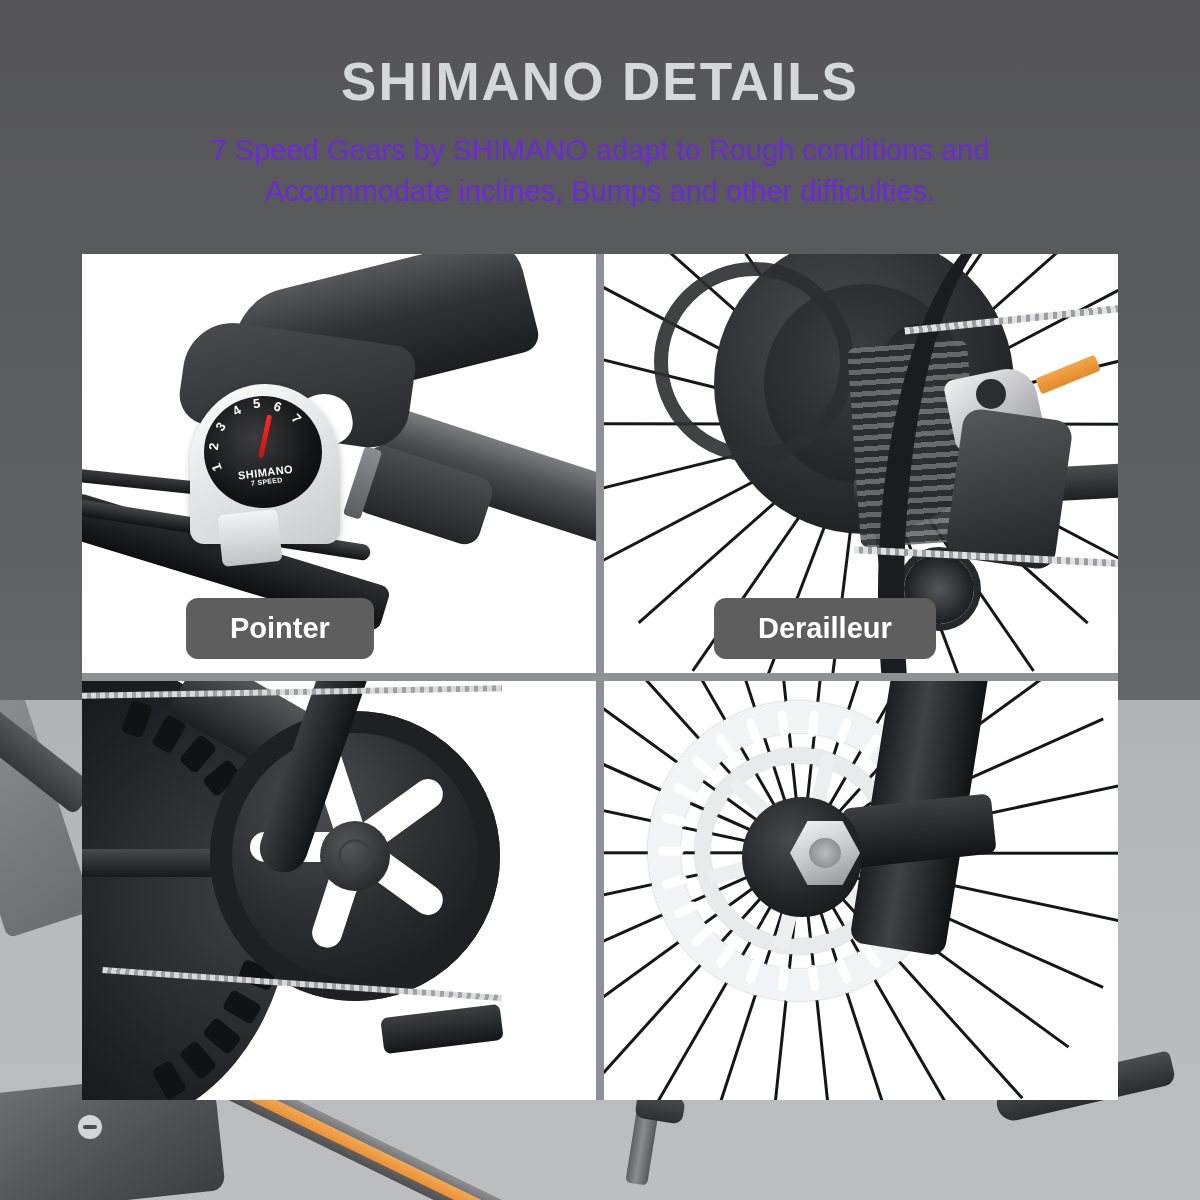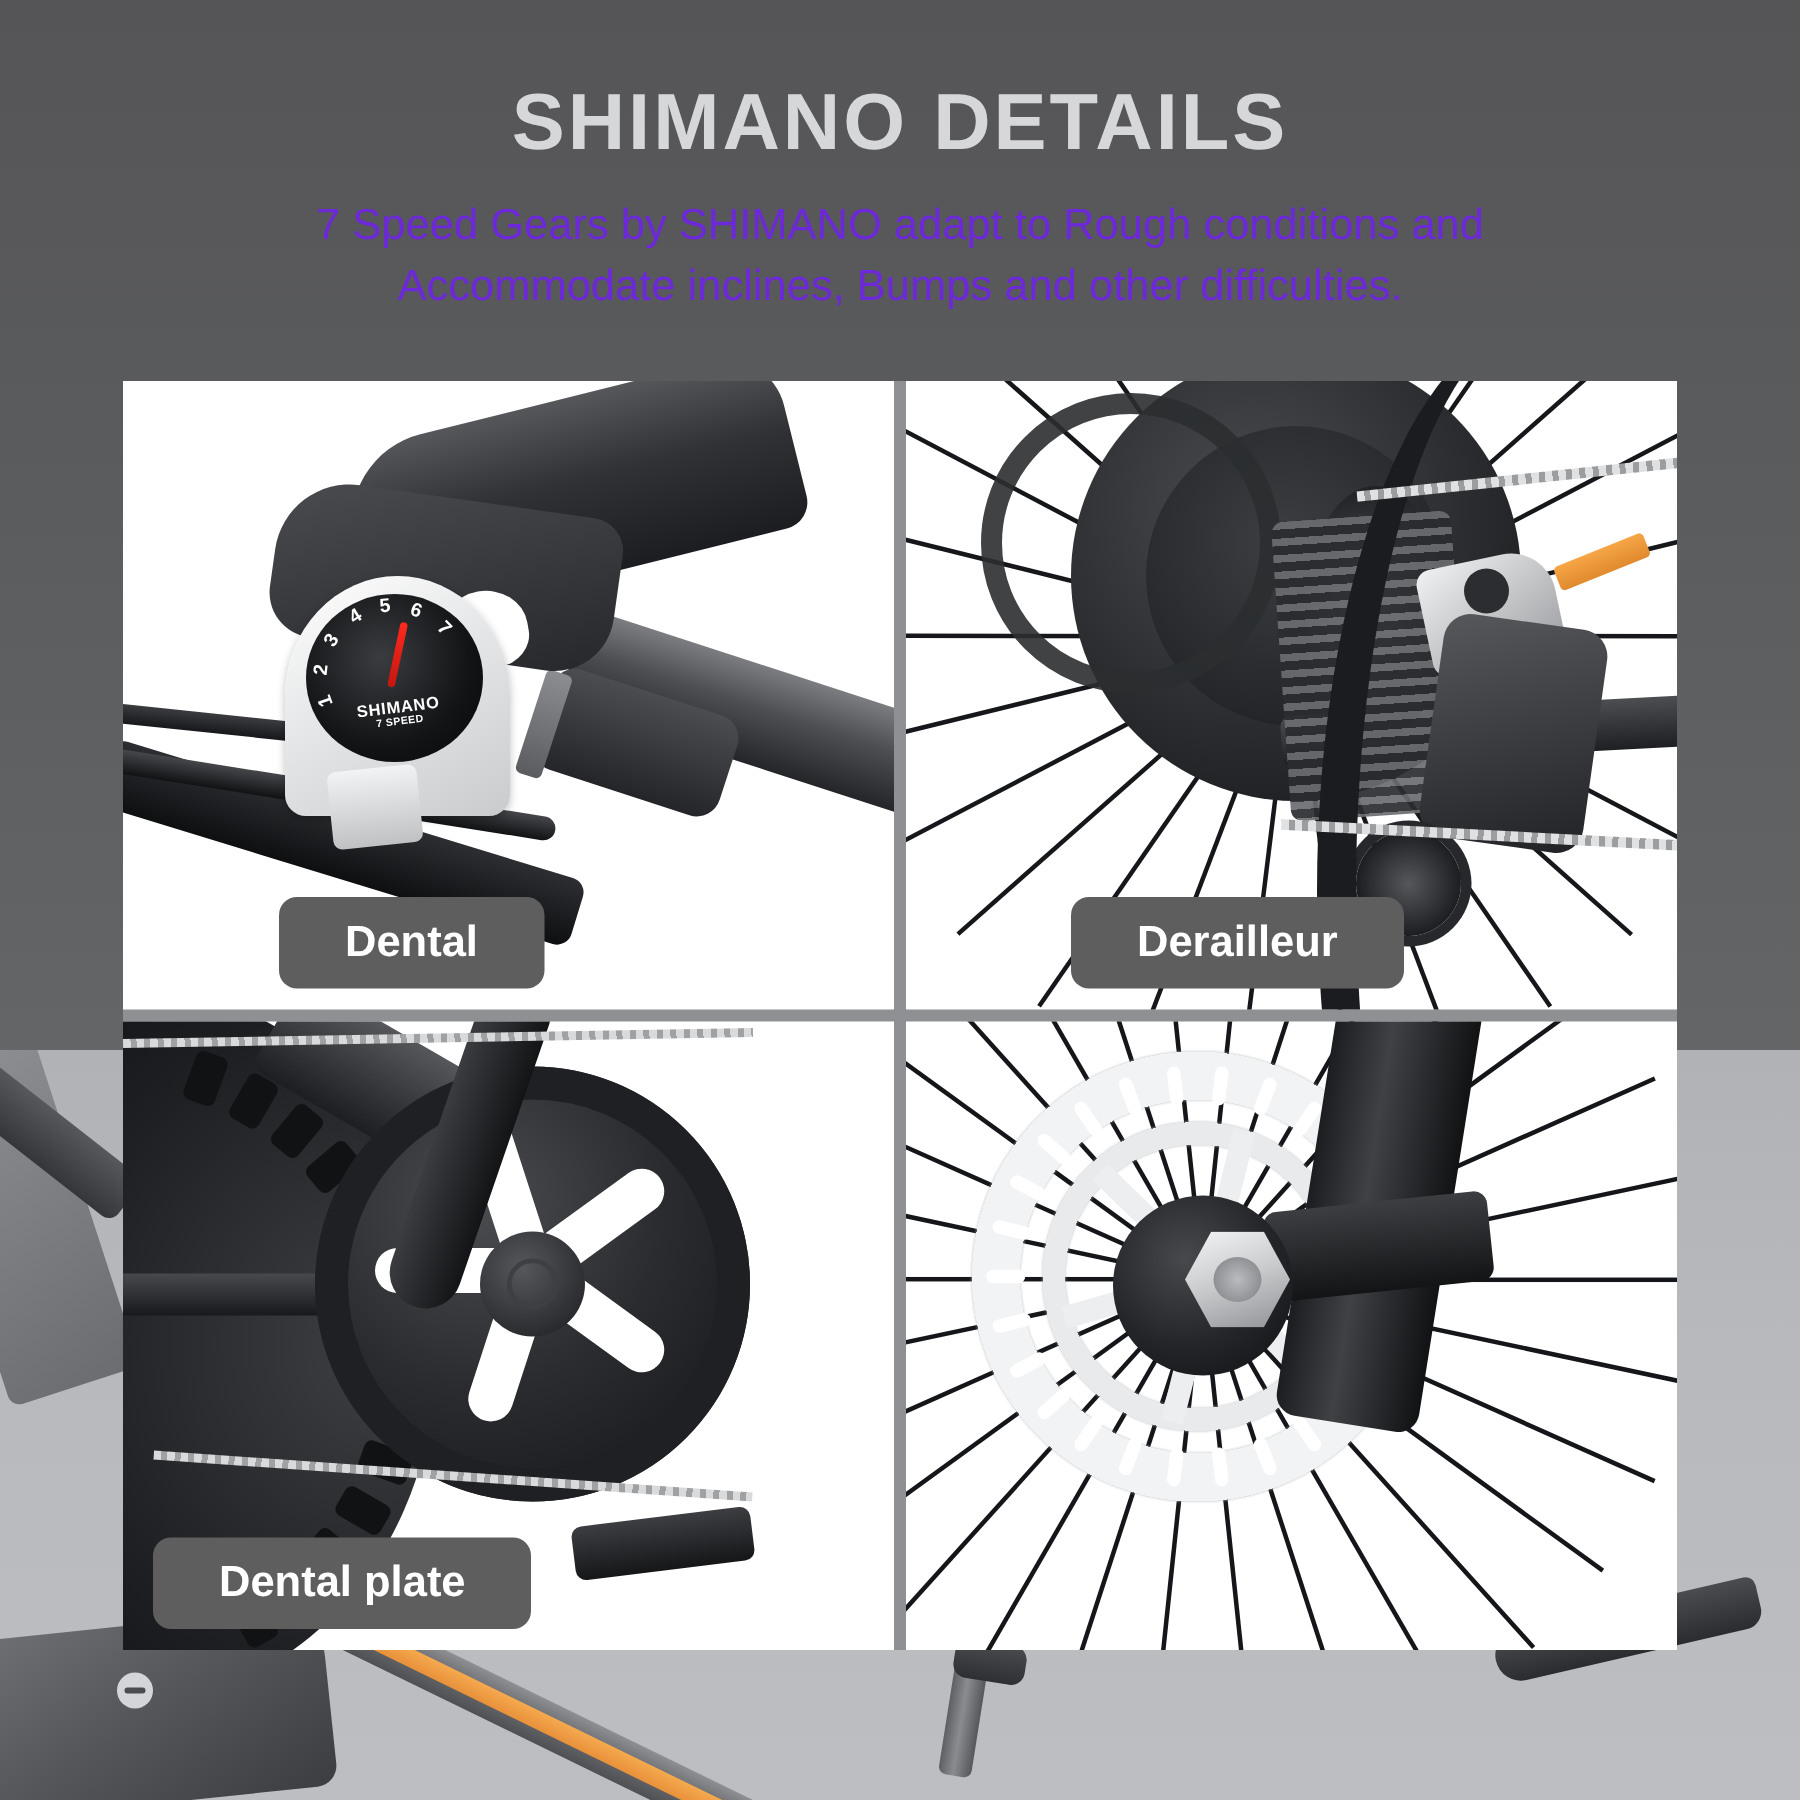--- a/index.html
+++ b/index.html
@@ -397,21 +397,21 @@
         <span class="dial-num" style="left: 150.564px; top: 149.294px; transform: rotate(-32deg);">4</span>
         <span class="dial-num" style="left: 170.983px; top: 142.263px; transform: rotate(-6deg);">5</span>
         <span class="dial-num" style="left: 192.417px; top: 144.895px; transform: rotate(20deg);">6</span>
         <span class="dial-num" style="left: 210.528px; top: 156.656px; transform: rotate(46deg);">7</span>
       </div>
     <div class="needle"></div>
     <div class="dial-brand">
       <span>SHIMANO</span>
       <small>7 SPEED</small>
     </div>
-    <div class="badge c1">Dental</div>
+    <div class="badge c1">Pointer</div>
   </div>
 
   <div class="cell q2">
     <div id="spokes2">
         <div class="spoke" style="left: 258px; top: 170px; transform: rotate(7deg);"></div>
         <div class="spoke" style="left: 258px; top: 170px; transform: rotate(20.8462deg);"></div>
         <div class="spoke" style="left: 258px; top: 170px; transform: rotate(34.6923deg);"></div>
         <div class="spoke" style="left: 258px; top: 170px; transform: rotate(48.5385deg);"></div>
         <div class="spoke" style="left: 258px; top: 170px; transform: rotate(62.3846deg);"></div>
         <div class="spoke" style="left: 258px; top: 170px; transform: rotate(76.2308deg);"></div>
@@ -485,21 +485,20 @@
         <div class="cr-spoke" style="left: 258px; top: 166px; transform: rotate(306deg);"></div>
       </div>
     <div class="crank"></div>
     <div class="cr-hub"></div>
     <div class="cr-hub2"></div>
     <div class="pedal"></div>
     <div id="chains3">
         <div class="chain3" style="left: 0px; top: 8px; width: 420px; transform: rotate(-1deg);"></div>
         <div class="chain3" style="left: 20px; top: 300px; width: 400px; transform: rotate(4deg);"></div>
       </div>
-    <div class="badge c3">Dental plate</div>
   </div>
 
   <div class="cell q4">
     <div id="spokes4">
         <div class="spoke4" style="left: 196px; top: 172px; transform: rotate(6deg);"></div>
         <div class="spoke4" style="left: 196px; top: 172px; transform: rotate(18deg);"></div>
         <div class="spoke4" style="left: 196px; top: 172px; transform: rotate(30deg);"></div>
         <div class="spoke4" style="left: 196px; top: 172px; transform: rotate(42deg);"></div>
         <div class="spoke4" style="left: 196px; top: 172px; transform: rotate(54deg);"></div>
         <div class="spoke4" style="left: 196px; top: 172px; transform: rotate(66deg);"></div>

